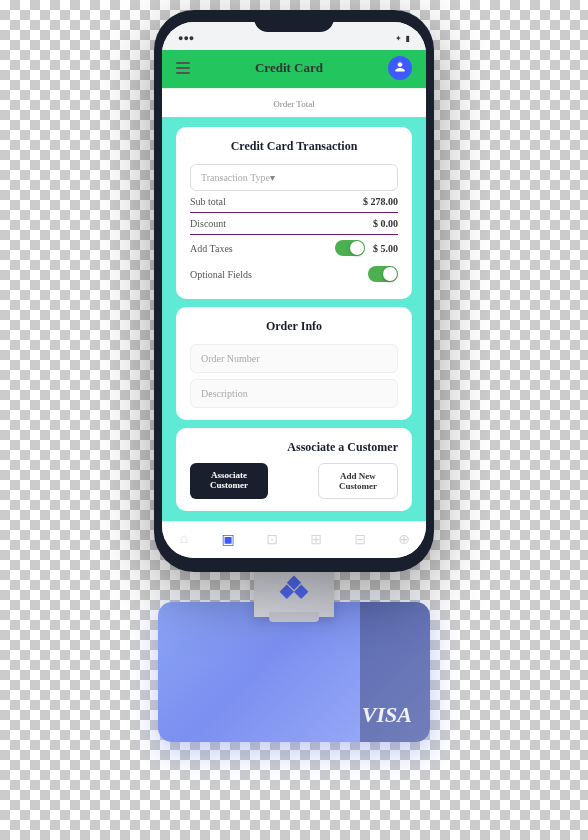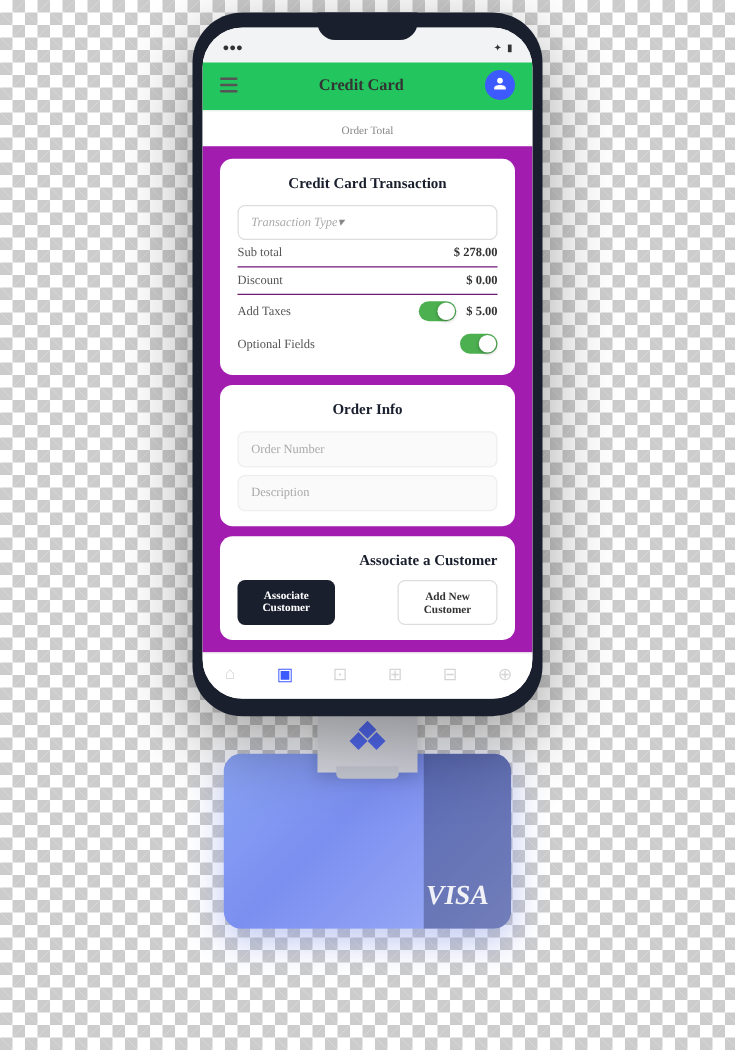--- a/index.html
+++ b/index.html
@@ -98,21 +98,21 @@
       background: #fff;
       text-align: center;
       padding: 10px 16px 8px 16px;
     }
     .order-total-label { font-size: 9px; color: #888; }
     .order-total-amount { font-size: 28px; font-weight: 700; color: #1a1f2e; }
     .change-link { font-size: 9px; color: #3d5afe; margin-top: 2px; }
 
     
     .phone-scroll {
-      background: #a21caf;
+      background: #5eead4;
       padding: 10px 14px;
       display: flex;
       flex-direction: column;
       gap: 8px;
     }
 
     
     .card {
       background: #fff;
       border-radius: 10px;
@@ -129,21 +129,20 @@
 
     
     .dropdown {
       border: 1px solid #ddd;
       border-radius: 6px;
       padding: 7px 10px;
       display: flex;
       justify-content: flex-start;
       align-items: center;
       background: #fff;
-      font-style: italic;
     }
     .dropdown-label { font-size: 10px; color: #aaa; }
     .chevron { font-size: 10px; color: #888; }
 
     
     .row-item {
       display: flex;
       justify-content: space-between;
       align-items: center;
       padding: 5px 0;
@@ -289,21 +288,21 @@
 
     
     .credit-card-wrapper {
       position: relative;
       margin-top: -15px;
       display: flex;
       justify-content: center;
       z-index: 4;
     }
     .credit-card {
-      width: 230px;
+      width: 272px;
       height: 140px;
       background: linear-gradient(135deg, #8ba4f5 0%, #7b8ff0 40%, #a0b0f8 100%);
       border-radius: 14px;
       position: relative;
       box-shadow: 0 10px 30px rgba(100,120,220,0.4);
       display: flex;
       flex-direction: column;
       justify-content: flex-end;
       padding: 14px 18px;
       overflow: hidden;

